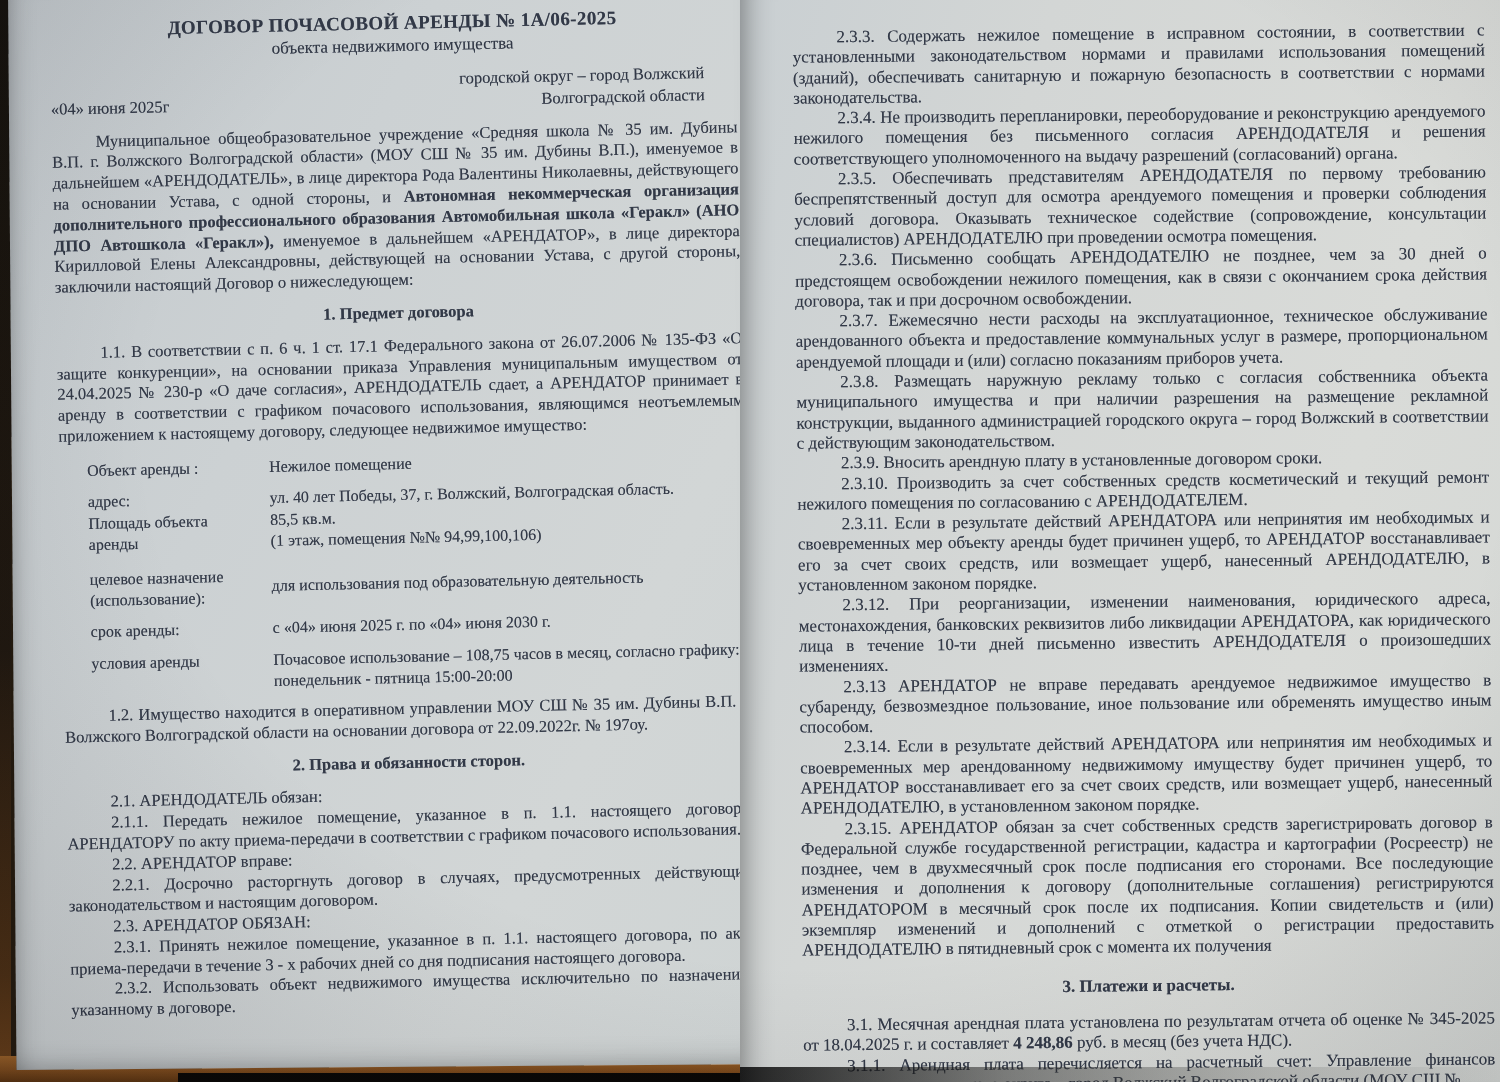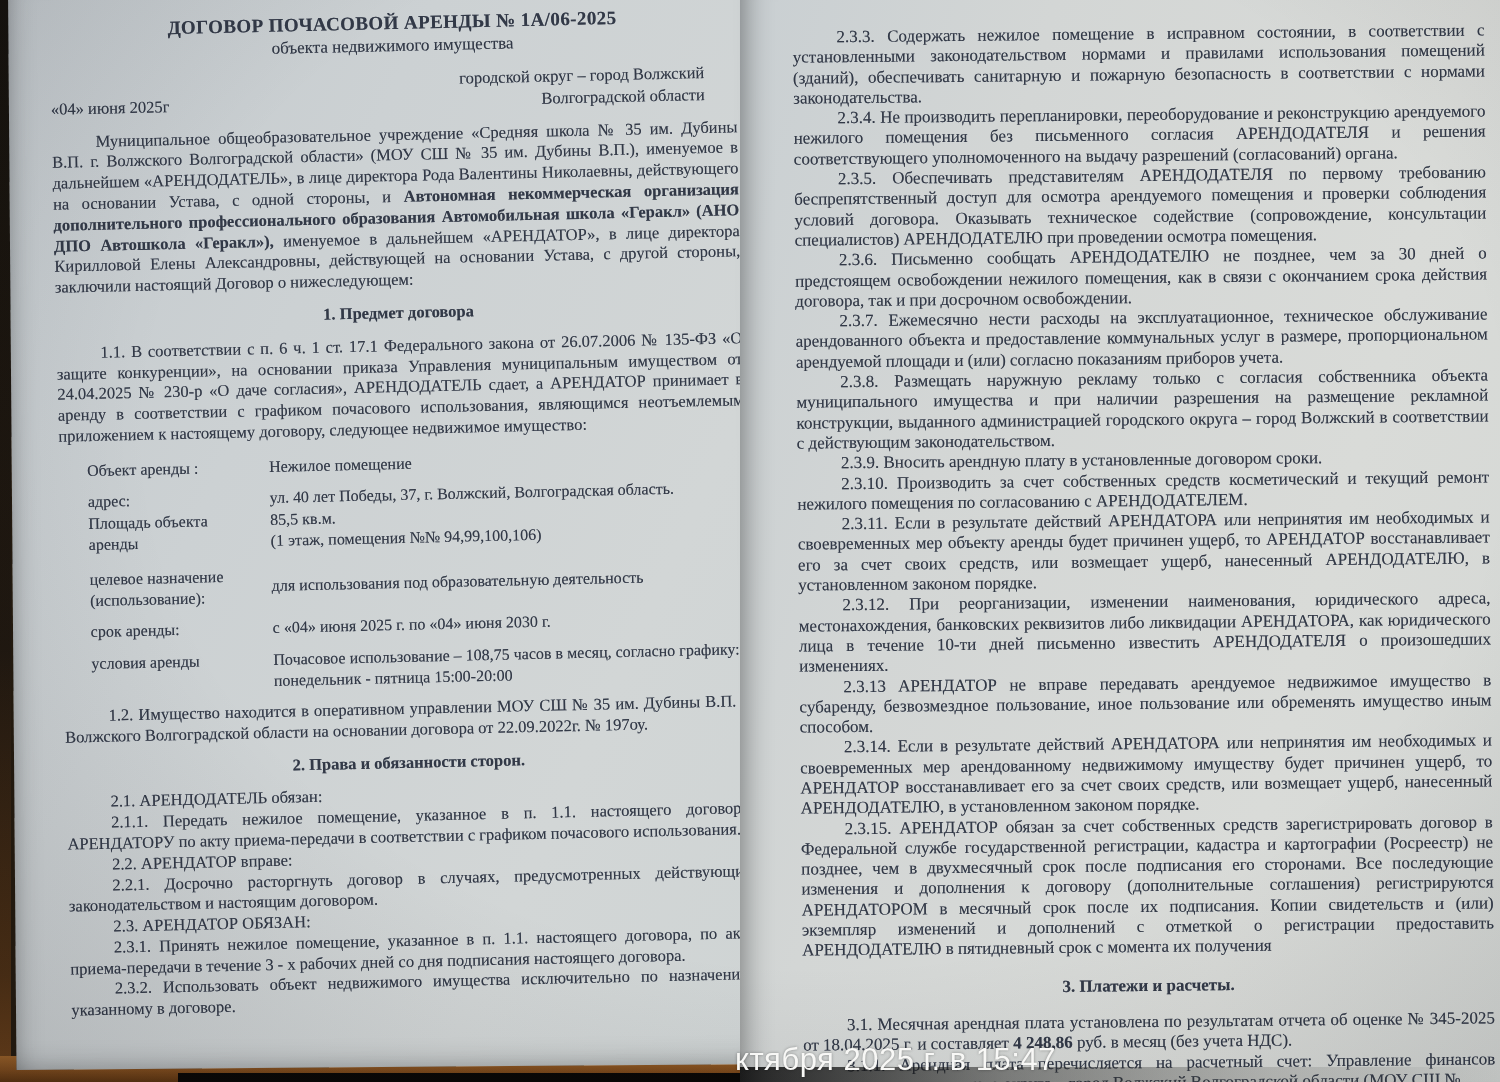--- a/index.html
+++ b/index.html
@@ -143,15 +143,14 @@
         </div>
       <h3 class="sec sec3">3. Платежи и расчеты.</h3>
       <p class="para"><span>3.1. Месячная арендная плата установлена по результатам отчета об оценке № 345-2025 от 18.04.2025 г. и составляет </span><b>4 248,86</b><span> руб. в месяц (без учета НДС).</span></p>
       <p class="para">3.1.1. Арендная плата перечисляется на расчетный счет: Управление финансов администрации городского округа – город Волжский Волгоградской области (МОУ СШ №</p>
     </div>
   </div>
 
   <div class="black-band"></div>
   <div class="rp-bottom-shade"></div>
   <div class="vignette"></div>
-  <div class="timestamp">ктября 2025 г. в 15:47</div>
 
 </div>
 
 </body></html>

